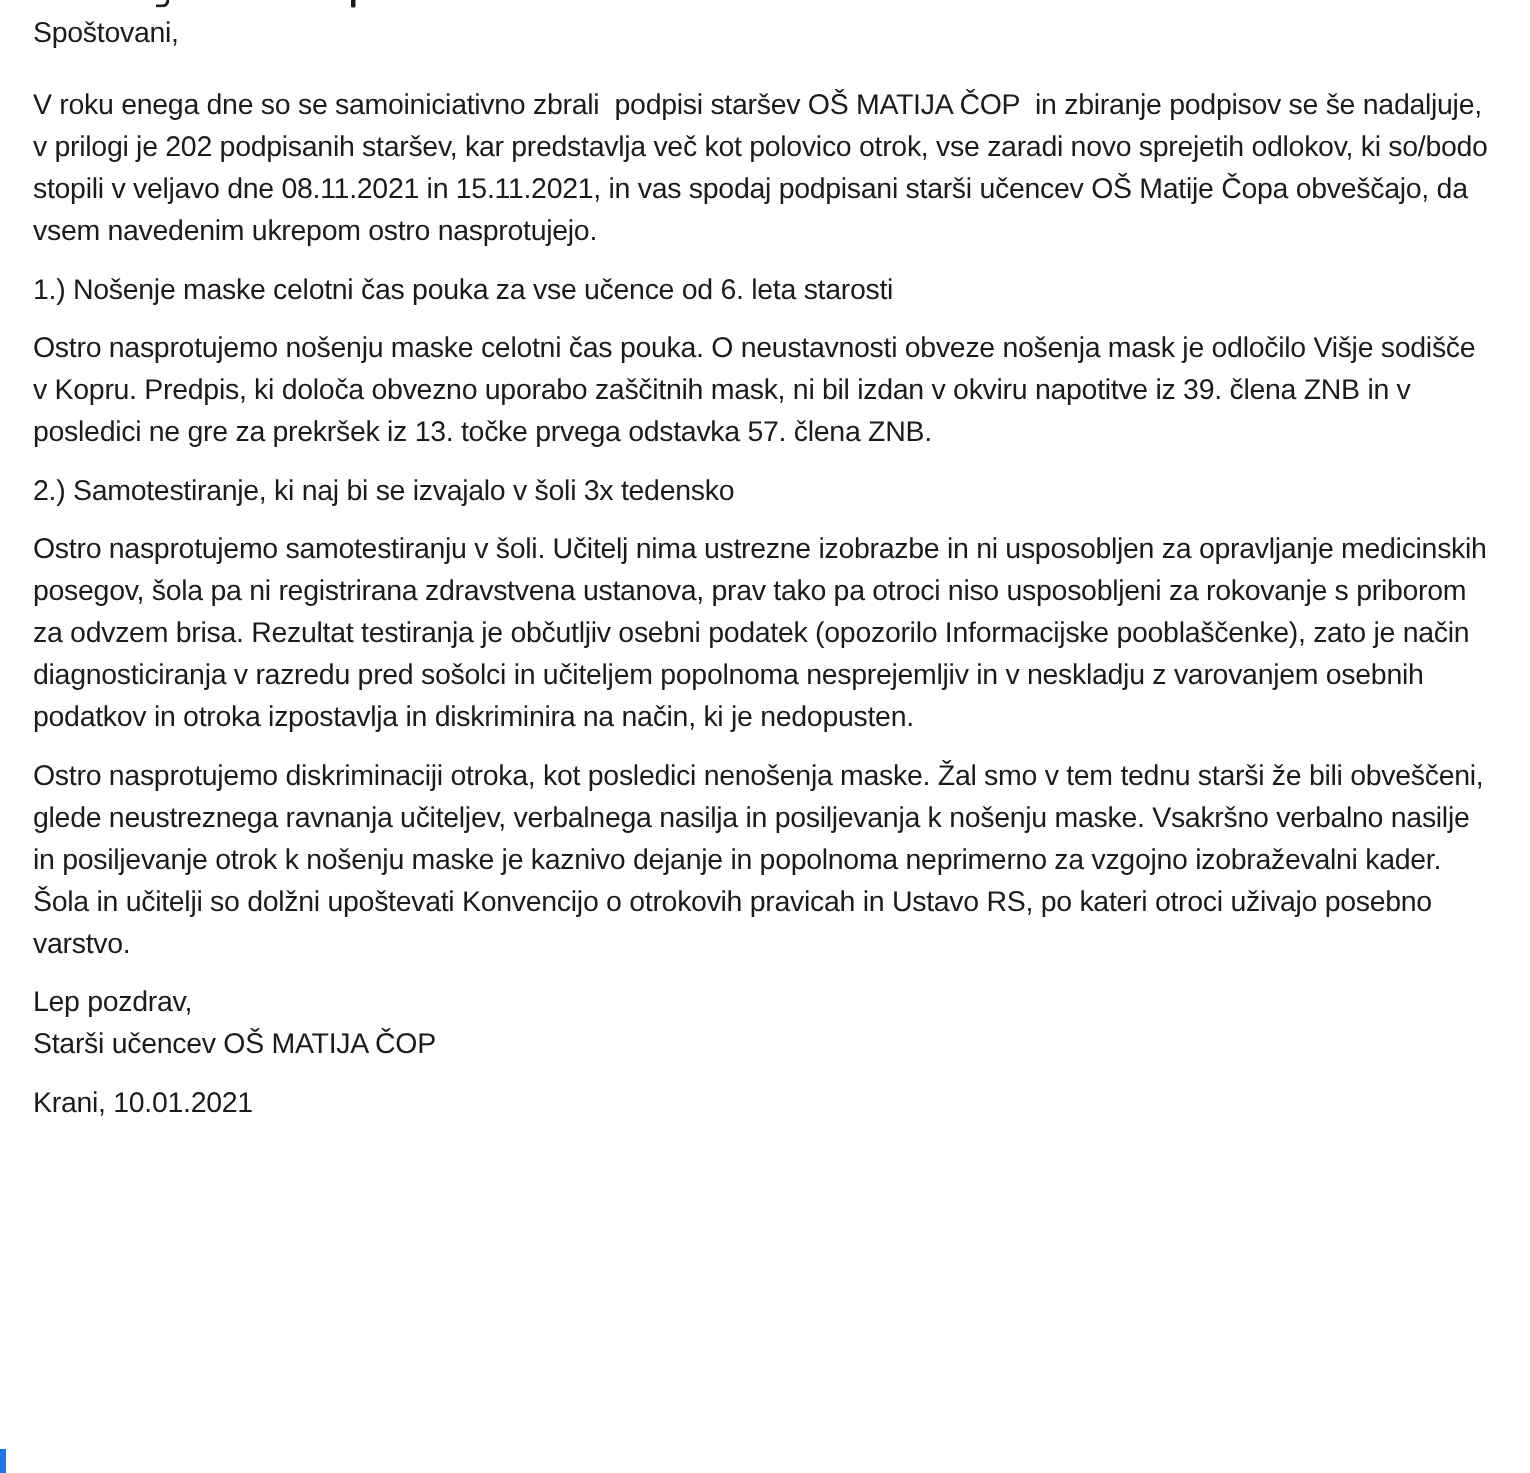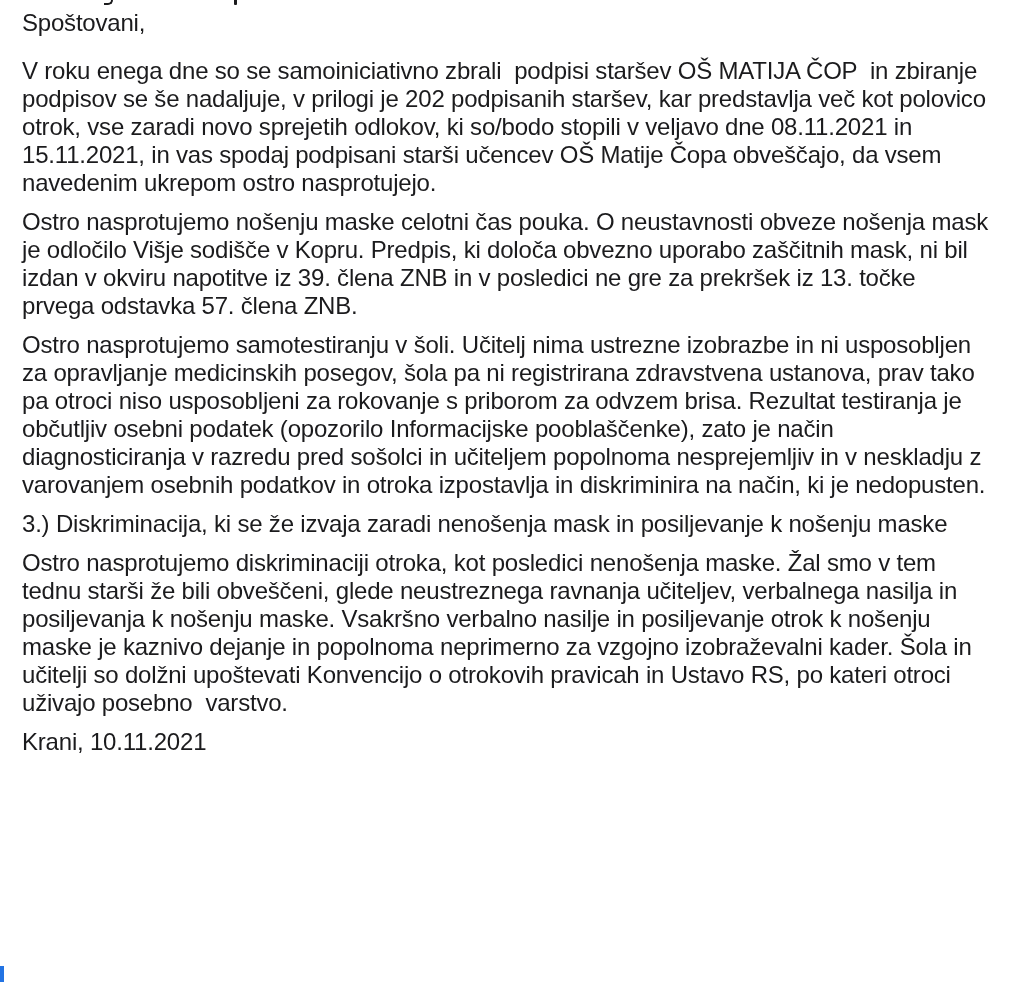--- a/index.html
+++ b/index.html
@@ -13,21 +13,21 @@
     overflow: hidden;
     position: relative;
   }
   .page {
     position: relative;
     box-sizing: border-box;
     width: 1020px;
     height: 982px;
     padding: 9px 28px 0 22px;
     font-family: "Liberation Sans", "DejaVu Sans", sans-serif;
-    font-size: 24px;
+    font-size: 19px;
     line-height: 28px;
     letter-spacing: -0.2px;
     color: #1b1b1d;
     background: #ffffff;
   }
   .page p {
     margin: 0 0 11px 0;
     white-space: pre-wrap;
   }
   .salutation {
@@ -69,29 +69,31 @@
 
 <div class="page">
 
   <div class="cutoff-frag frag-hook"></div>
   <div class="cutoff-frag frag-stem"></div>
 
   <p class="salutation">Spoštovani,</p>
 
   <p>V roku enega dne so se samoiniciativno zbrali  podpisi staršev OŠ MATIJA ČOP  in zbiranje podpisov se še nadaljuje, v prilogi je 202 podpisanih staršev, kar predstavlja več kot polovico otrok, vse zaradi novo sprejetih odlokov, ki so/bodo stopili v veljavo dne 08.11.2021 in 15.11.2021, in vas spodaj podpisani starši učencev OŠ Matije Čopa obveščajo, da vsem navedenim ukrepom ostro nasprotujejo.</p>
 
+  <p class="heading">1.) Nošenje maske celotni čas pouka za vse učence od 6. leta starosti</p>
 
   <p>Ostro nasprotujemo nošenju maske celotni čas pouka. O neustavnosti obveze nošenja mask je odločilo Višje sodišče v Kopru. Predpis, ki določa obvezno uporabo zaščitnih mask, ni bil izdan v okviru napotitve iz 39. člena ZNB in v posledici ne gre za prekršek iz 13. točke prvega odstavka 57. člena ZNB.</p>
 
+  <p class="heading">2.) Samotestiranje, ki naj bi se izvajalo v šoli 3x tedensko</p>
 
   <p>Ostro nasprotujemo samotestiranju v šoli. Učitelj nima ustrezne izobrazbe in ni usposobljen za opravljanje medicinskih posegov, šola pa ni registrirana zdravstvena ustanova, prav tako pa otroci niso usposobljeni za rokovanje s priborom za odvzem brisa. Rezultat testiranja je občutljiv osebni podatek (opozorilo Informacijske pooblaščenke), zato je način diagnosticiranja v razredu pred sošolci in učiteljem popolnoma nesprejemljiv in v neskladju z varovanjem osebnih podatkov in otroka izpostavlja in diskriminira na način, ki je nedopusten.</p>
 
-  <p class="heading">3.) Diskriminacija, ki se že izvaja zaradi nenošenja mask in posiljevanje k nošenju maske</p>
 
   <p>Ostro nasprotujemo diskriminaciji otroka, kot posledici nenošenja maske. Žal smo v tem tednu starši že bili obveščeni, glede neustreznega ravnanja učiteljev, verbalnega nasilja in posiljevanja k nošenju maske. Vsakršno verbalno nasilje in posiljevanje otrok k nošenju maske je kaznivo dejanje in popolnoma neprimerno za vzgojno izobraževalni kader. Šola in učitelji so dolžni upoštevati Konvencijo o otrokovih pravicah in Ustavo RS, po kateri otroci uživajo posebno  varstvo.</p>
 
 
+  <p><span>Lep pozdrav,</span><br><span>Starši učencev OŠ MATIJA ČOP</span></p>
 
-  <p>Krani, 10.11.2021</p>
+  <p>Krani, 10.01.2021</p>
 
   <div class="accent-bar"></div>
 
 </div>
 
 </body></html>

